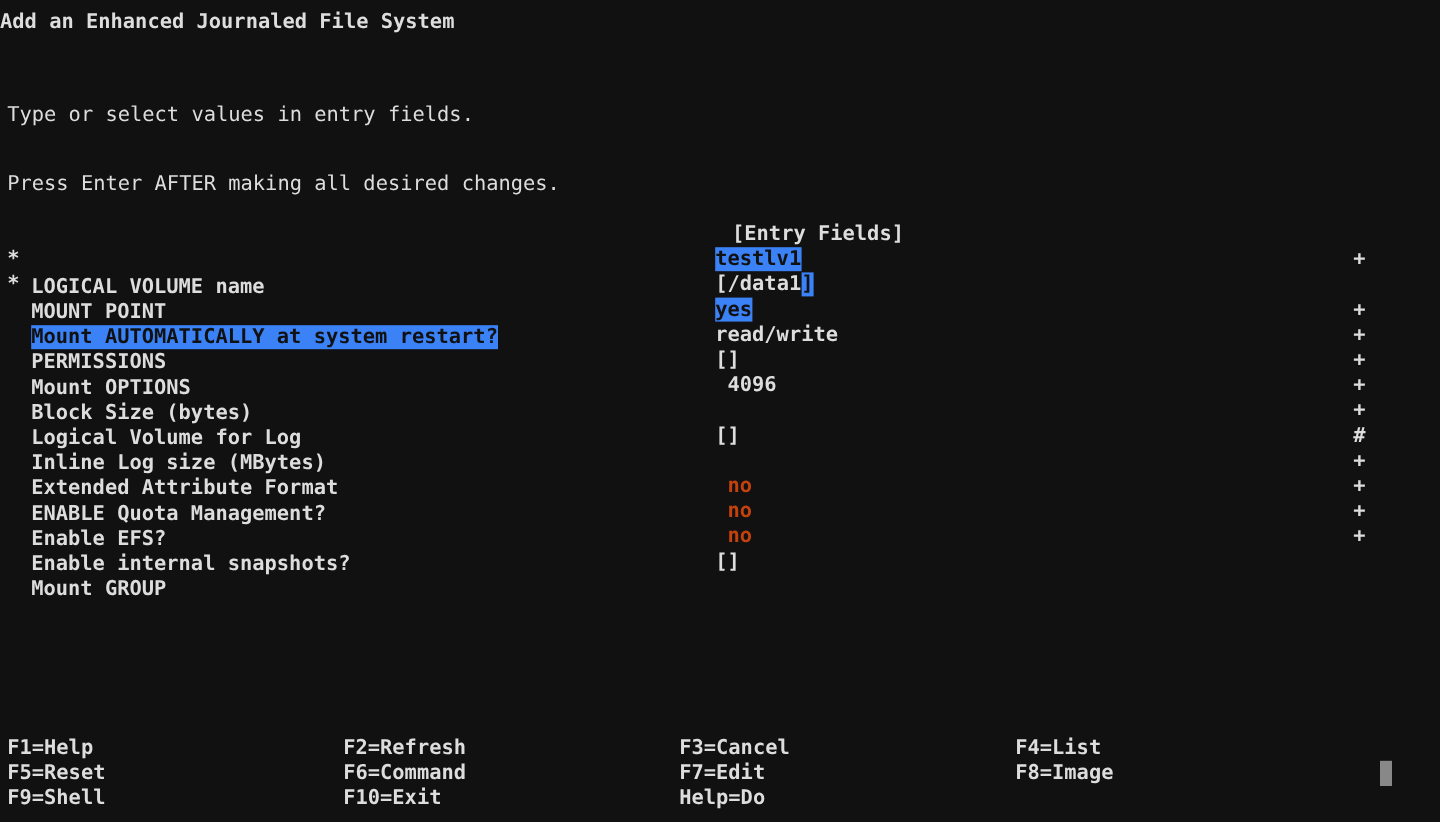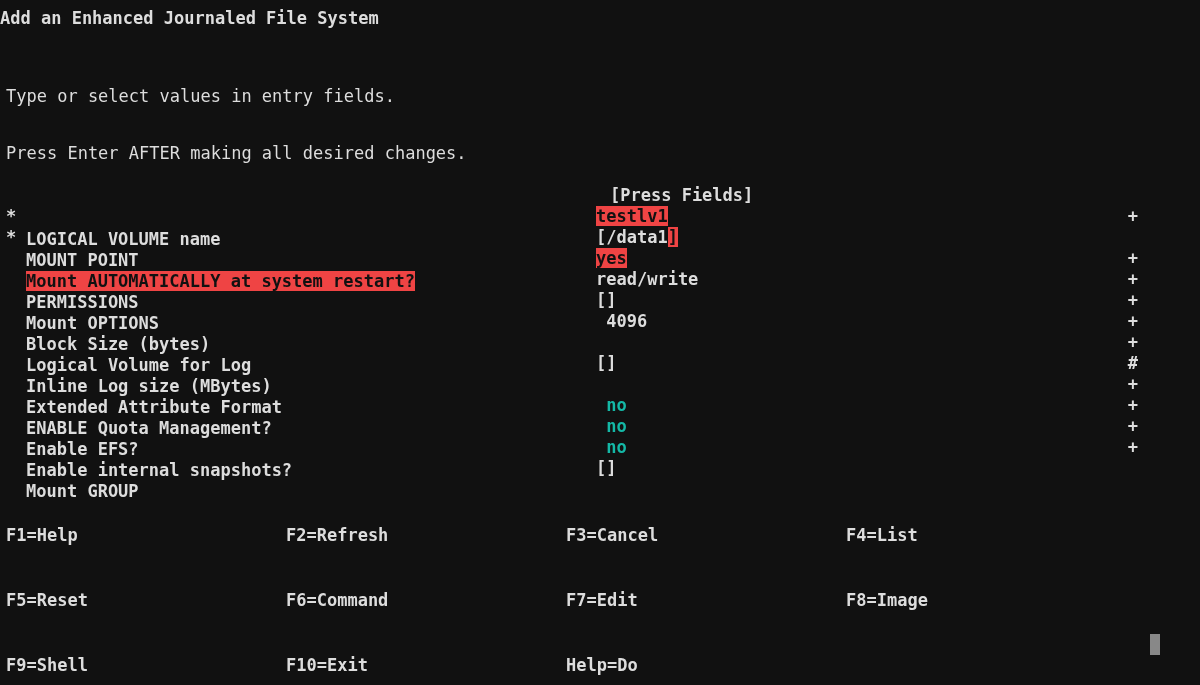--- a/index.html
+++ b/index.html
@@ -57,39 +57,38 @@
     vertical-align: top;
     font-weight: bold;
   }
   .flag {
     position: absolute;
     right: 62px;
     top: 0;
     font-weight: bold;
   }
   .hl {
-    background: #ef4444;
+    background: #3b82f6;
     color: #111111;
   }
   .red {
-    color: #14b8a6;
+    color: #c2410c;
   }
   .blank {
     height: 21px;
   }
   .fnkeys {
     position: absolute;
     bottom: 9px;
     left: 6px;
     right: 6px;
     font-weight: bold;
   }
   .fnrow {
     height: 21px;
-    margin-top: 44px;
   }
   .fncell {
     display: inline-block;
     width: 280px;
   }
   .cursor-block {
     position: absolute;
     right: 40px;
     bottom: 30px;
     width: 10px;
@@ -100,21 +99,21 @@
 </head>
 <body>
 
 <div class="title">Add an Enhanced Journaled File System</div>
 
 <div class="instr">Type or select values in entry fields.</div>
 <div class="instr">Press Enter AFTER making all desired changes.</div>
 
 <div class="blank"></div>
 
-<div class="fields-header">[Press Fields]</div>
+<div class="fields-header">[Entry Fields]</div>
 
 <div class="form" id="form">
     <div class="row"><span class="marker">*</span><span class="label">LOGICAL VOLUME name</span><span class="value"><span class="hl">testlv1</span></span><span class="flag">+</span></div>
     <div class="row"><span class="marker">*</span><span class="label">MOUNT POINT</span><span class="value"><span>[</span><span>/data1</span><span class="hl">]</span></span></div>
     <div class="row"><span class="marker"></span><span class="label"><span class="hl">Mount AUTOMATICALLY at system restart?</span></span><span class="value"><span class="hl">yes</span></span><span class="flag">+</span></div>
     <div class="row"><span class="marker"></span><span class="label">PERMISSIONS</span><span class="value"><span>read/write</span></span><span class="flag">+</span></div>
     <div class="row"><span class="marker"></span><span class="label">Mount OPTIONS</span><span class="value"><span>[</span><span></span><span>]</span></span><span class="flag">+</span></div>
     <div class="row"><span class="marker"></span><span class="label">Block Size (bytes)</span><span class="value"><span> 4096</span></span><span class="flag">+</span></div>
     <div class="row"><span class="marker"></span><span class="label">Logical Volume for Log</span><span class="value"><span></span></span><span class="flag">+</span></div>
     <div class="row"><span class="marker"></span><span class="label">Inline Log size (MBytes)</span><span class="value"><span>[</span><span></span><span>]</span></span><span class="flag">#</span></div>

